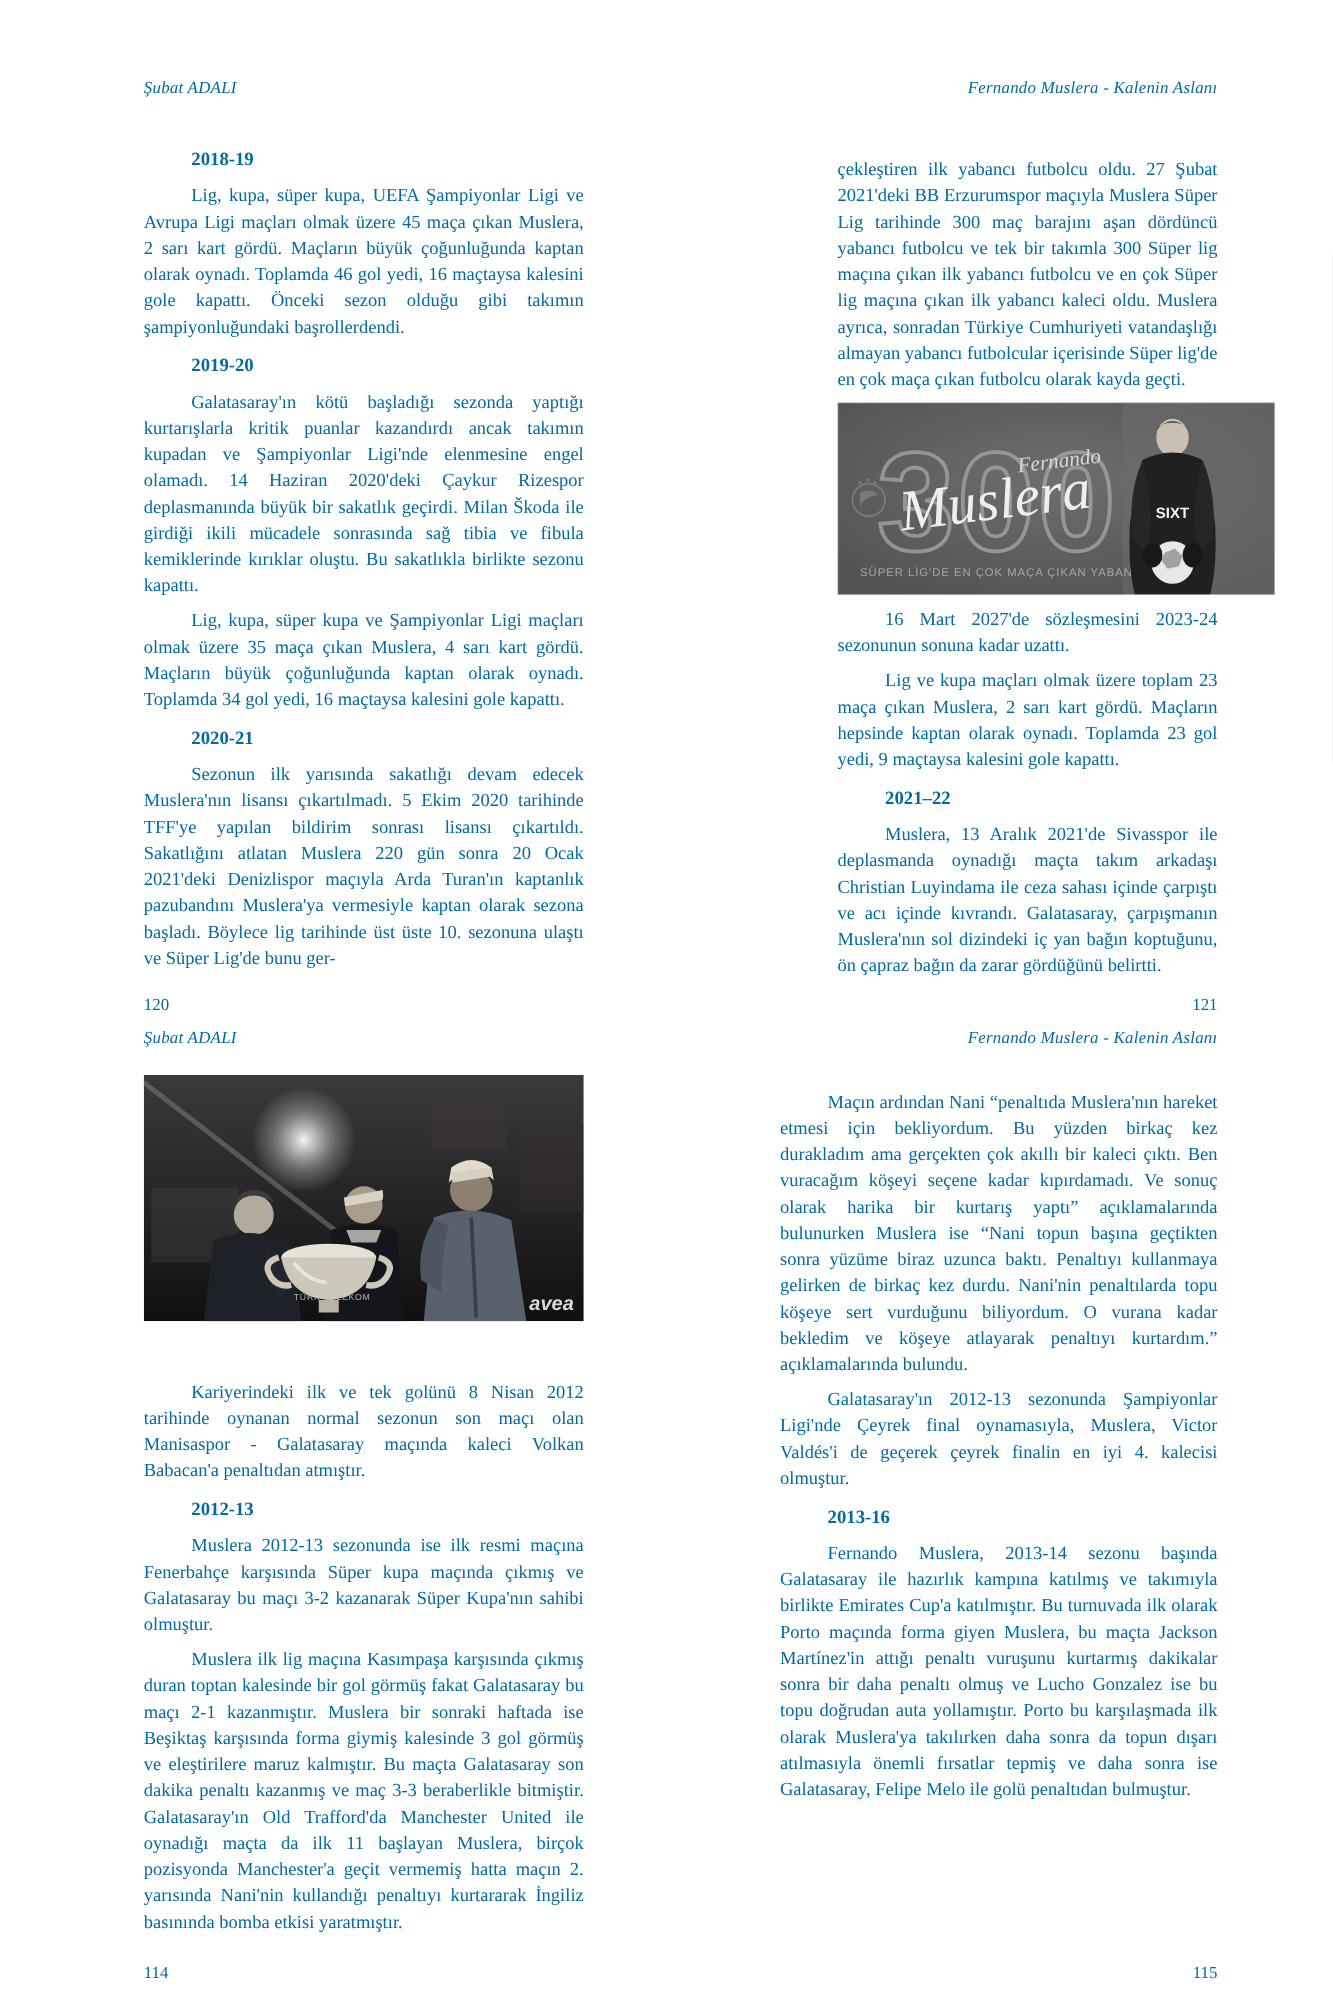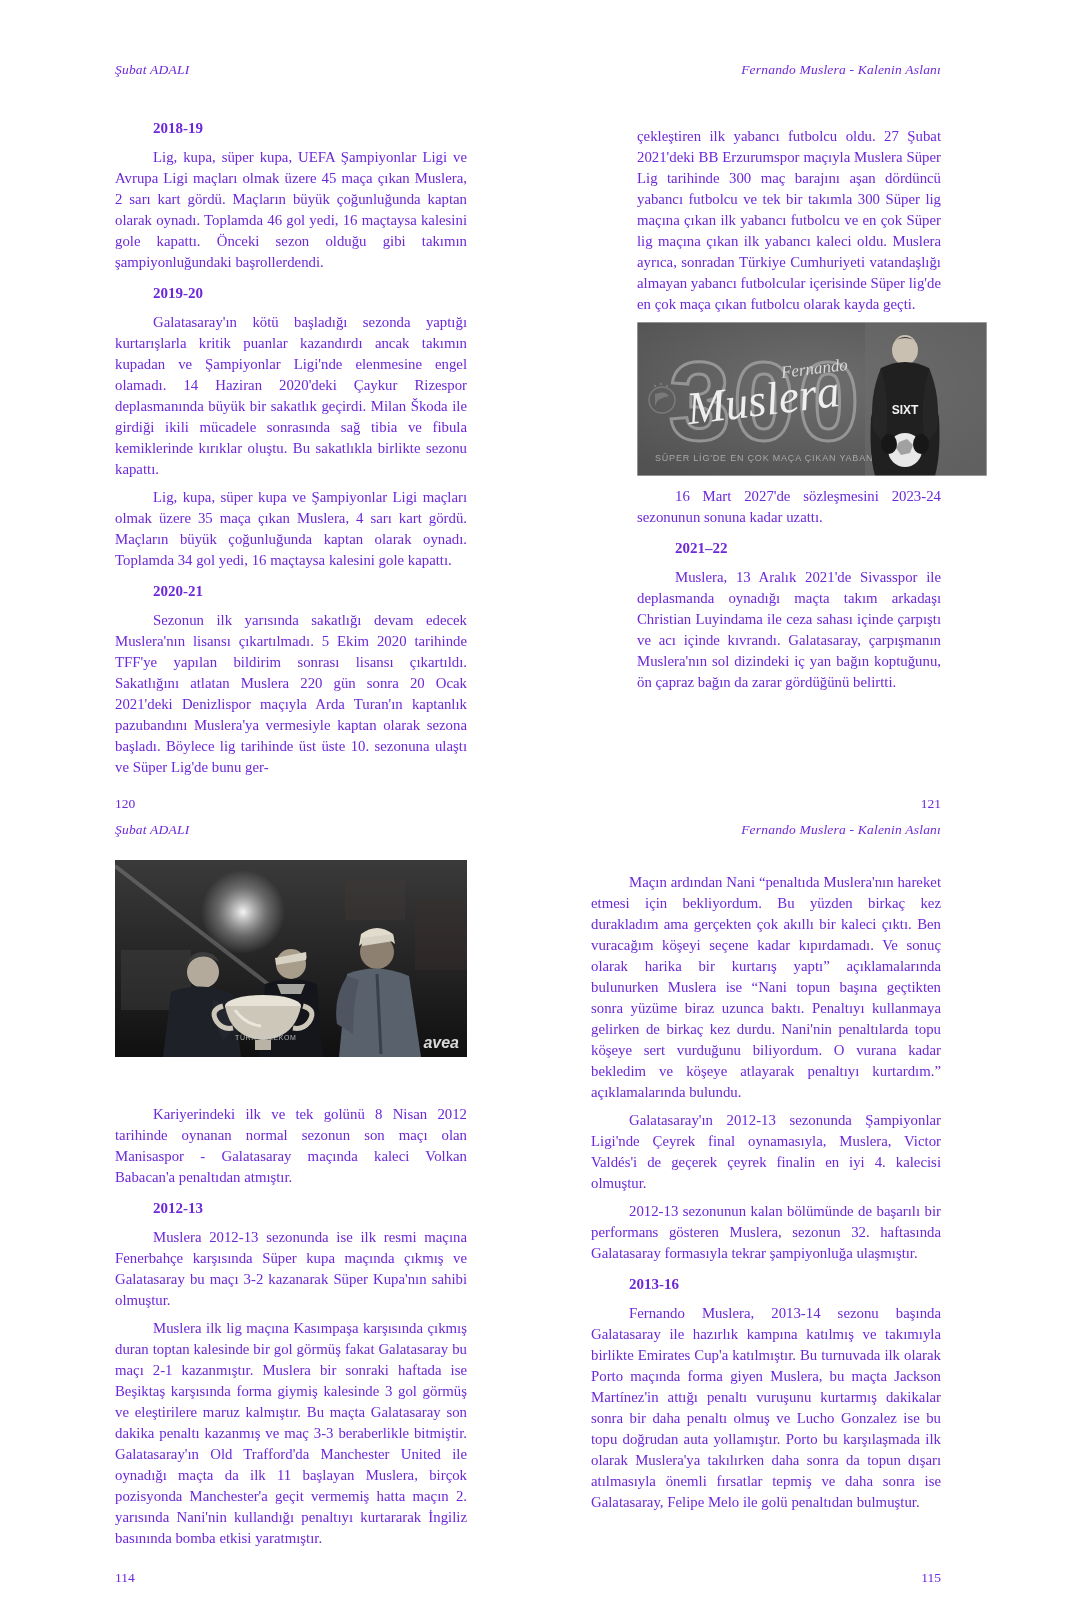--- a/index.html
+++ b/index.html
@@ -1,22 +1,22 @@
 <!DOCTYPE html>
 <html><head>
 <meta charset="utf-8">
 <style>
   html,body{margin:0;padding:0;background:#e9e9e9;}
   #canvas{position:relative;width:1066px;height:1600px;background:#ffffff;overflow:hidden;
-          font-family:"Liberation Serif",serif;color:#6d28d9;}
+          font-family:"Liberation Serif",serif;color:#0369a1;}
   .page{position:absolute;width:352px;}
   .page.top{top:62px;height:712px;}
   .page.bottom{top:822px;height:712px;}
   .page.left{left:115px;}
-  .page.right{left:591px;width:350px;}
+  .page.right{left:624px;width:350px;}
   .page-header{font-style:italic;font-size:13.5px;letter-spacing:.2px;margin-bottom:14px;}
   .page.right .page-header{text-align:right;}
   .page.top.left .page-body{padding-top:16px;}
   .page.top.right .page-body{padding-top:34px;margin-left:46px;}
   .page.bottom.right .page-body{padding-top:20px;}
   .heading{font-weight:bold;font-size:15px;margin:12px 0 10px 38px;}
   .para{font-size:14.8px;line-height:21px;text-align:justify;text-indent:38px;margin:0 0 7px 0;}
   .para.noindent{text-indent:0;}
   .page-number{position:absolute;font-size:13.5px;margin-top:48px;}
   .page.top .page-number{top:686px;}
@@ -79,20 +79,21 @@
         <circle cx="268" cy="128" r="17" fill="#e8e8e8"></circle>
         <path d="M262 120 l8 -3 6 6 -3 8 -9 2 -5 -7 z" fill="#8f8f8f" opacity="0.8"></path>
         <ellipse cx="252" cy="122" rx="8" ry="10" fill="#171717"></ellipse>
         <ellipse cx="284" cy="122" rx="8" ry="10" fill="#171717"></ellipse>
         <text x="268" y="92" text-anchor="middle" font-family="Liberation Sans, sans-serif" font-weight="bold" font-size="12" fill="#f3f3f3">SIXT</text>
       </g>
       <rect x="0" y="0" width="350" height="154" fill="none" stroke="#cfcfcf" stroke-width="1"></rect>
     </svg>
   </div>
         <p class="para">16 Mart 2027'de sözleşmesini 2023-24 sezonunun sonuna kadar uzattı.</p>
+        <p class="para">Lig ve kupa maçları olmak üzere toplam 23 maça çıkan Muslera, 2 sarı kart gördü. Maçların hepsinde kaptan olarak oynadı. Toplamda 23 gol yedi, 9 maçtaysa kalesini gole kapattı.</p>
         <div class="heading">2021–22</div>
         <p class="para">Muslera, 13 Aralık 2021'de Sivasspor ile deplasmanda oynadığı maçta takım arkadaşı Christian Luyindama ile ceza sahası içinde çarpıştı ve acı içinde kıvrandı. Galatasaray, çarpışmanın Muslera'nın sol dizindeki iç yan bağın koptuğunu, ön çapraz bağın da zarar gördüğünü belirtti.</p>
       </div>
     <div class="page-number">121</div>
   </div>
   <div class="page bottom left">
     <div class="page-header">Şubat ADALI</div>
     <div class="page-body">
         <div class="photo">
     <svg width="352" height="197" viewBox="0 0 352 197" xmlns="http://www.w3.org/2000/svg">
@@ -153,19 +154,18 @@
         <p class="para">Muslera 2012-13 sezonunda ise ilk resmi maçına Fenerbahçe karşısında Süper kupa maçında çıkmış ve Galatasaray bu maçı 3-2 kazanarak Süper Kupa'nın sahibi olmuştur.</p>
         <p class="para">Muslera ilk lig maçına Kasımpaşa karşısında çıkmış duran toptan kalesinde bir gol görmüş fakat Galatasaray bu maçı 2-1 kazanmıştır. Muslera bir sonraki haftada ise Beşiktaş karşısında forma giymiş kalesinde 3 gol görmüş ve eleştirilere maruz kalmıştır. Bu maçta Galatasaray son dakika penaltı kazanmış ve maç 3-3 beraberlikle bitmiştir. Galatasaray'ın Old Trafford'da Manchester United ile oynadığı maçta da ilk 11 başlayan Muslera, birçok pozisyonda Manchester'a geçit vermemiş hatta maçın 2. yarısında Nani'nin kullandığı penaltıyı kurtararak İngiliz basınında bomba etkisi yaratmıştır.</p>
       </div>
     <div class="page-number">114</div>
   </div>
   <div class="page bottom right">
     <div class="page-header">Fernando Muslera - Kalenin Aslanı</div>
     <div class="page-body">
         <p class="para">Maçın ardından Nani “penaltıda Muslera'nın hareket etmesi için bekliyordum. Bu yüzden birkaç kez durakladım ama gerçekten çok akıllı bir kaleci çıktı. Ben vuracağım köşeyi seçene kadar kıpırdamadı. Ve sonuç olarak harika bir kurtarış yaptı” açıklamalarında bulunurken Muslera ise “Nani topun başına geçtikten sonra yüzüme biraz uzunca baktı. Penaltıyı kullanmaya gelirken de birkaç kez durdu. Nani'nin penaltılarda topu köşeye sert vurduğunu biliyordum. O vurana kadar bekledim ve köşeye atlayarak penaltıyı kurtardım.” açıklamalarında bulundu.</p>
         <p class="para">Galatasaray'ın 2012-13 sezonunda Şampiyonlar Ligi'nde Çeyrek final oynamasıyla, Muslera, Victor Valdés'i de geçerek çeyrek finalin en iyi 4. kalecisi olmuştur.</p>
-        <p class="para">2012-13 sezonunun kalan bölümünde de başarılı bir performans gösteren Muslera, sezonun 32. haftasında Galatasaray formasıyla tekrar şampiyonluğa ulaşmıştır.</p>
         <div class="heading">2013-16</div>
         <p class="para">Fernando Muslera, 2013-14 sezonu başında Galatasaray ile hazırlık kampına katılmış ve takımıyla birlikte Emirates Cup'a katılmıştır. Bu turnuvada ilk olarak Porto maçında forma giyen Muslera, bu maçta Jackson Martínez'in attığı penaltı vuruşunu kurtarmış dakikalar sonra bir daha penaltı olmuş ve Lucho Gonzalez ise bu topu doğrudan auta yollamıştır. Porto bu karşılaşmada ilk olarak Muslera'ya takılırken daha sonra da topun dışarı atılmasıyla önemli fırsatlar tepmiş ve daha sonra ise Galatasaray, Felipe Melo ile golü penaltıdan bulmuştur.</p>
       </div>
     <div class="page-number">115</div>
   </div>
 </div>
 
 </body></html>

